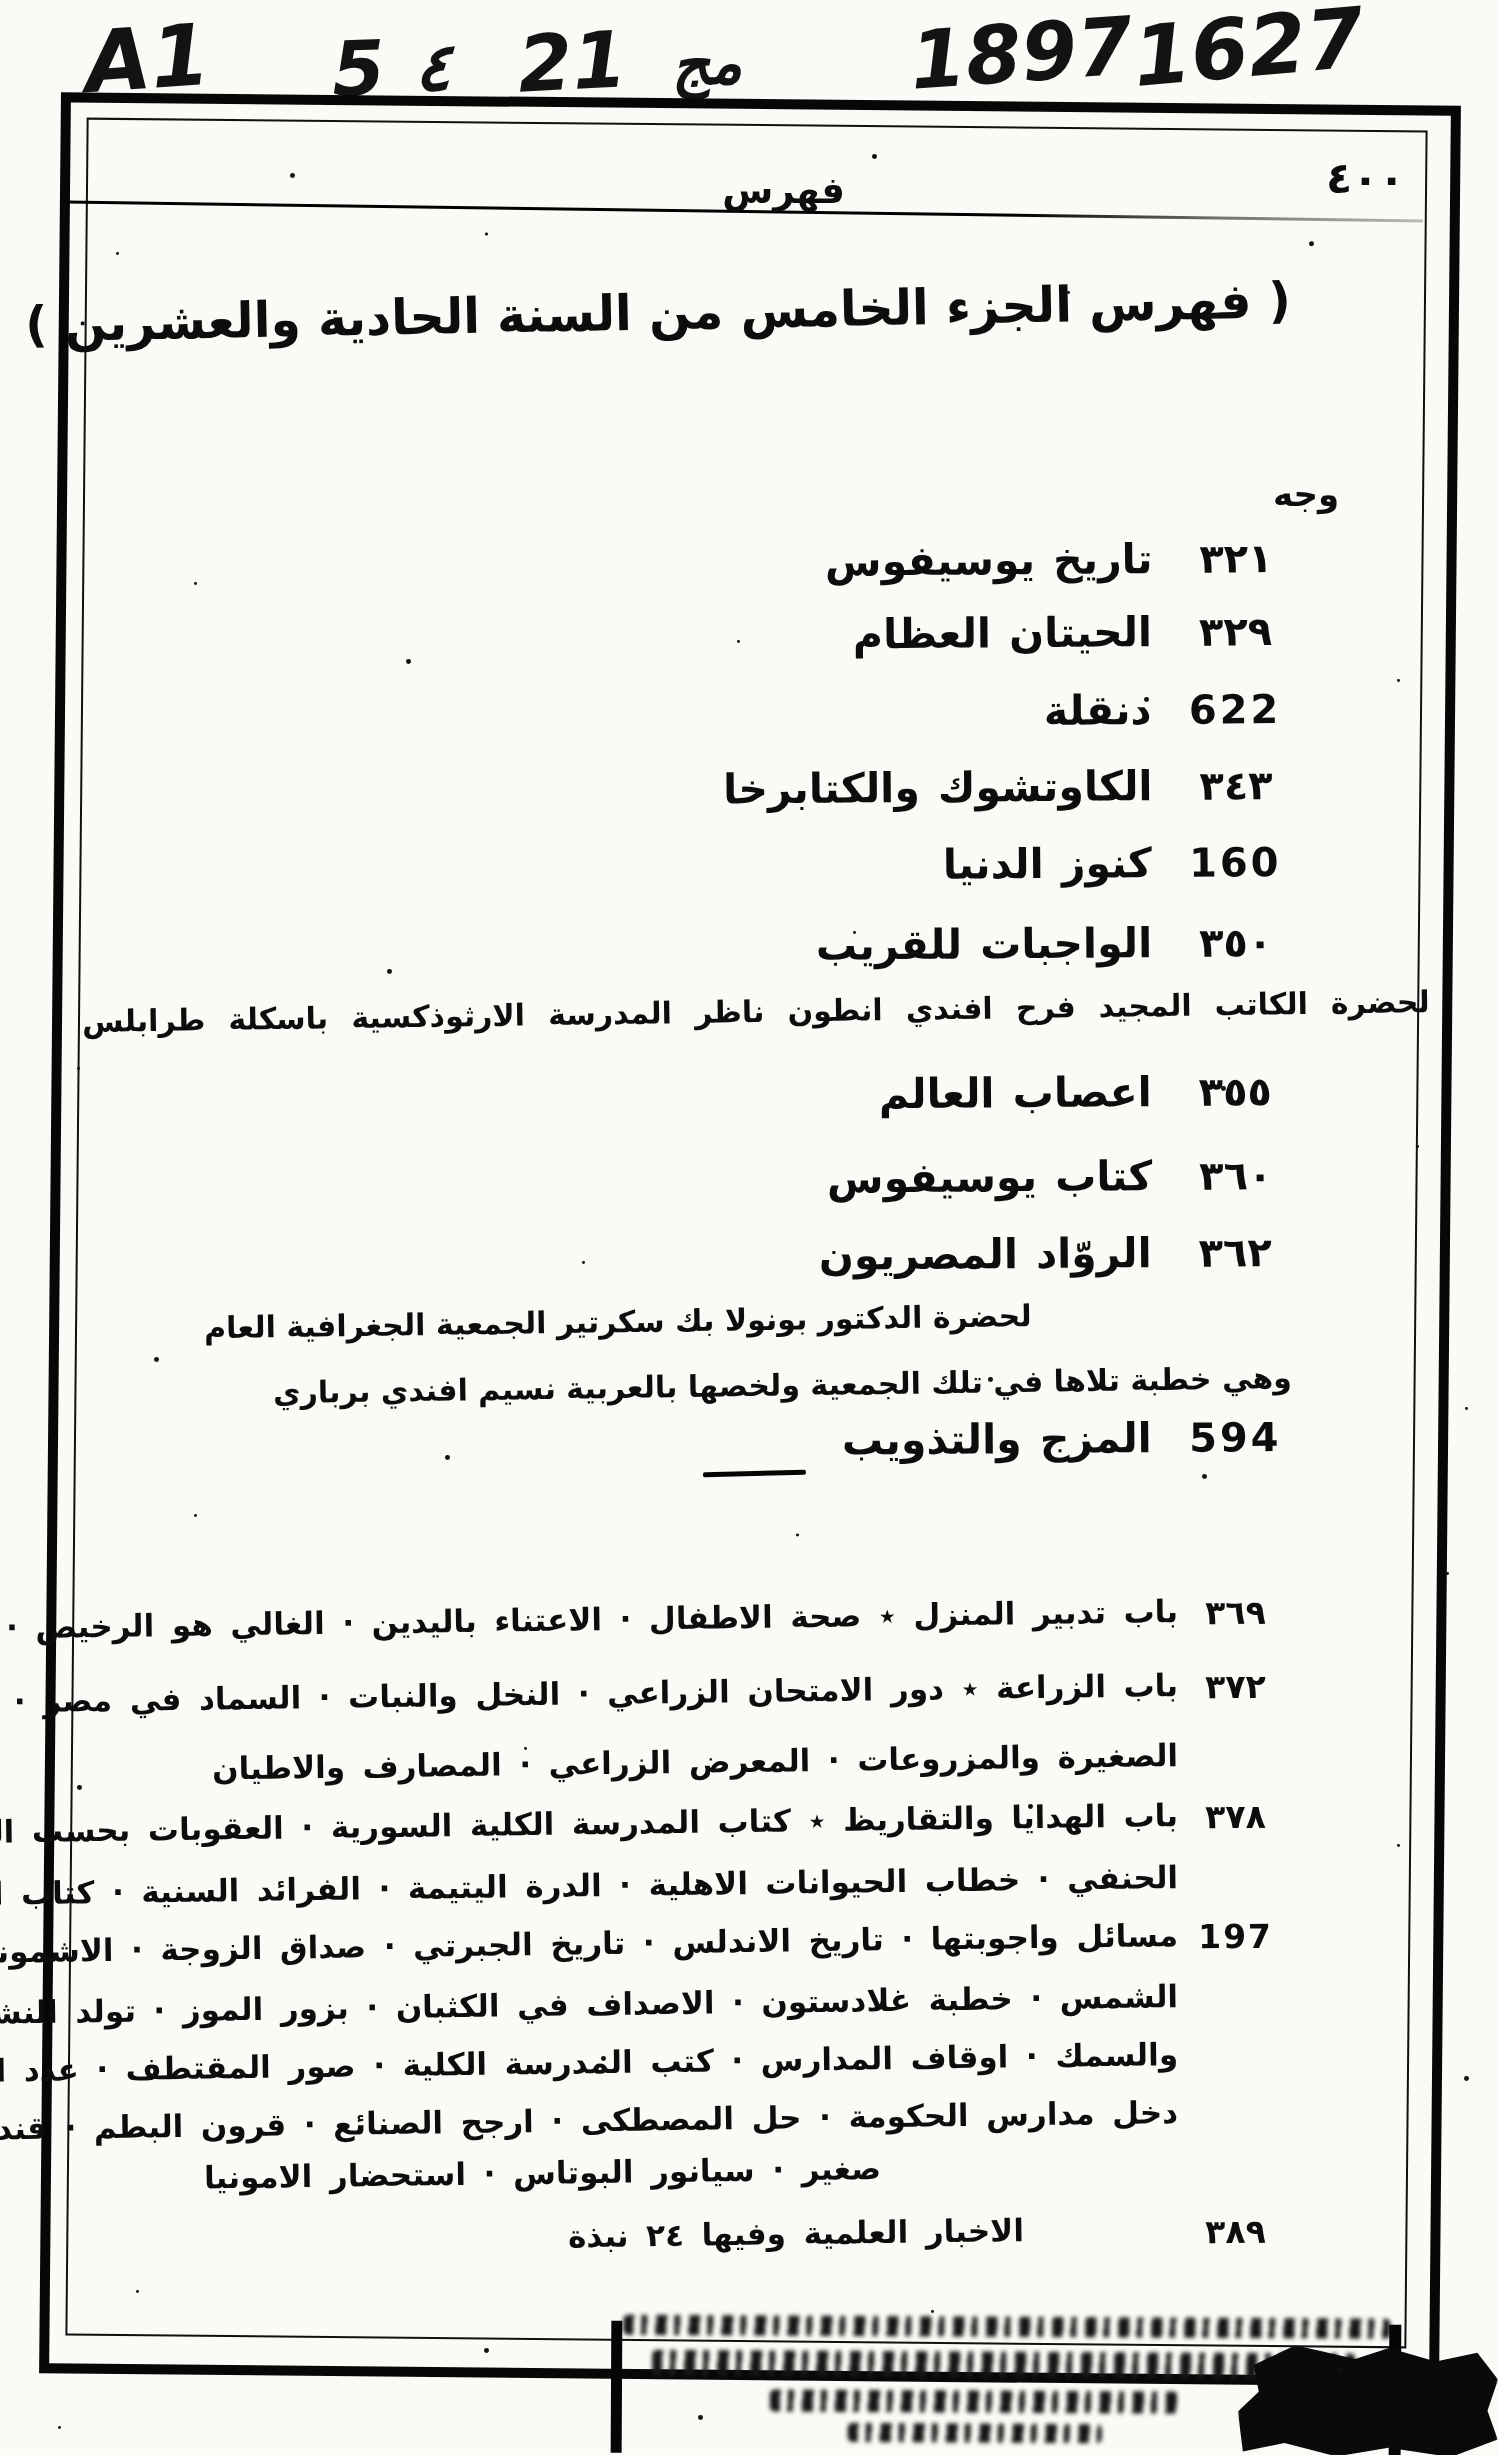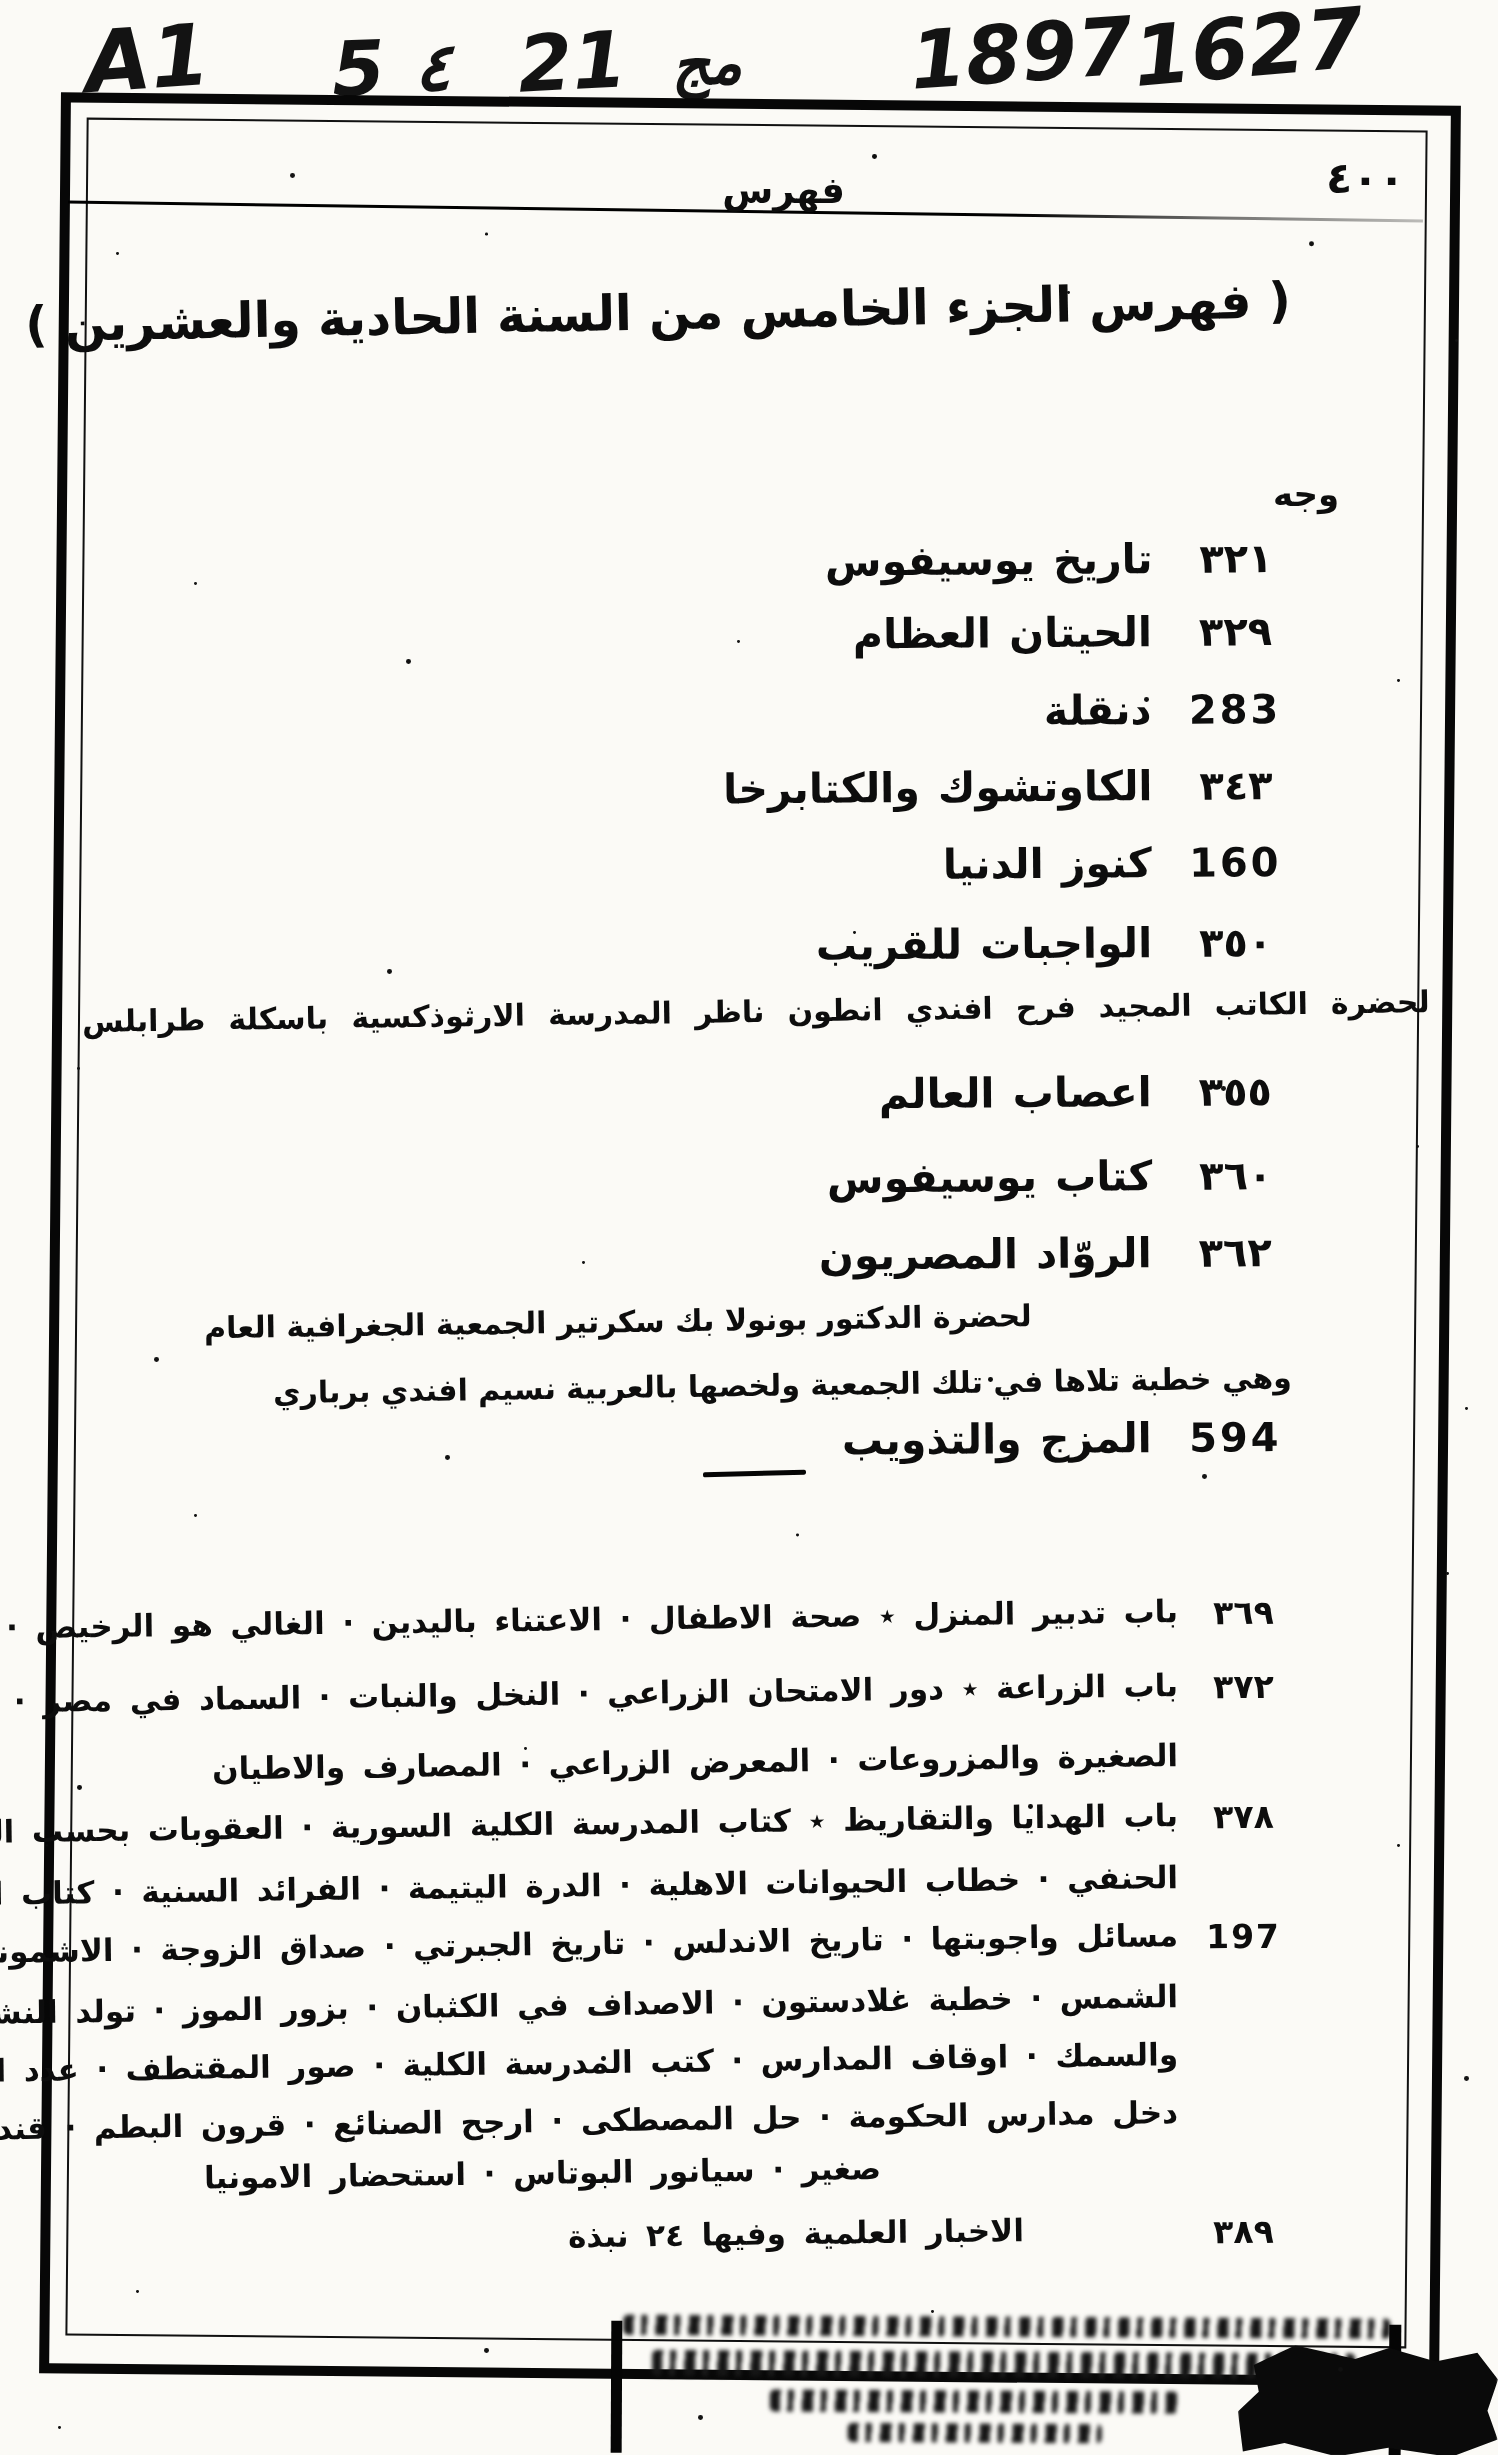--- a/index.html
+++ b/index.html
@@ -71,21 +71,21 @@
     position:absolute;direction:rtl;white-space:nowrap;
     font-size:30px;font-weight:bold;
     transform:rotate(-0.85deg);transform-origin:right center;
   }
   .sep-dash{
     position:absolute;left:703px;top:1471px;width:103px;height:4.9px;
     background:#050505;transform:rotate(-1.5deg);border-radius:1.9px;
   }
   
   .sec-num{
-    position:absolute;right:200px;width:109px;text-align:center;
+    position:absolute;right:208px;width:109px;text-align:center;
     font-size:33px;font-weight:bold;letter-spacing:1.9px;direction:rtl;
     transform:rotate(-0.45deg);
   }
   .sec-line{
     position:absolute;right:320px;left:54px;
     direction:rtl;text-align:right;white-space:nowrap;
     font-size:31px;font-weight:bold;word-spacing:6.8px;letter-spacing:0.4px;
     transform:rotate(-0.8deg);transform-origin:right center;
   }
   .sec-line.indent{left:auto;right:617px;}
@@ -136,21 +136,21 @@
 
   <div class="entry" style="top:534px">
     <span class="num">٣٢١</span>
     <span class="etitle">تاريخ يوسيفوس</span>
   </div>
   <div class="entry" style="top:607px">
     <span class="num">٣٢٩</span>
     <span class="etitle">الحيتان العظام</span>
   </div>
   <div class="entry" style="top:685px">
-    <span class="num">283</span>
+    <span class="num">622</span>
     <span class="etitle">دنقلة</span>
   </div>
   <div class="entry" style="top:761px">
     <span class="num">٣٤٣</span>
     <span class="etitle">الكاوتشوك والكتابرخا</span>
   </div>
   <div class="entry" style="top:838px">
     <span class="num">160</span>
     <span class="etitle">كنوز الدنيا</span>
   </div>

